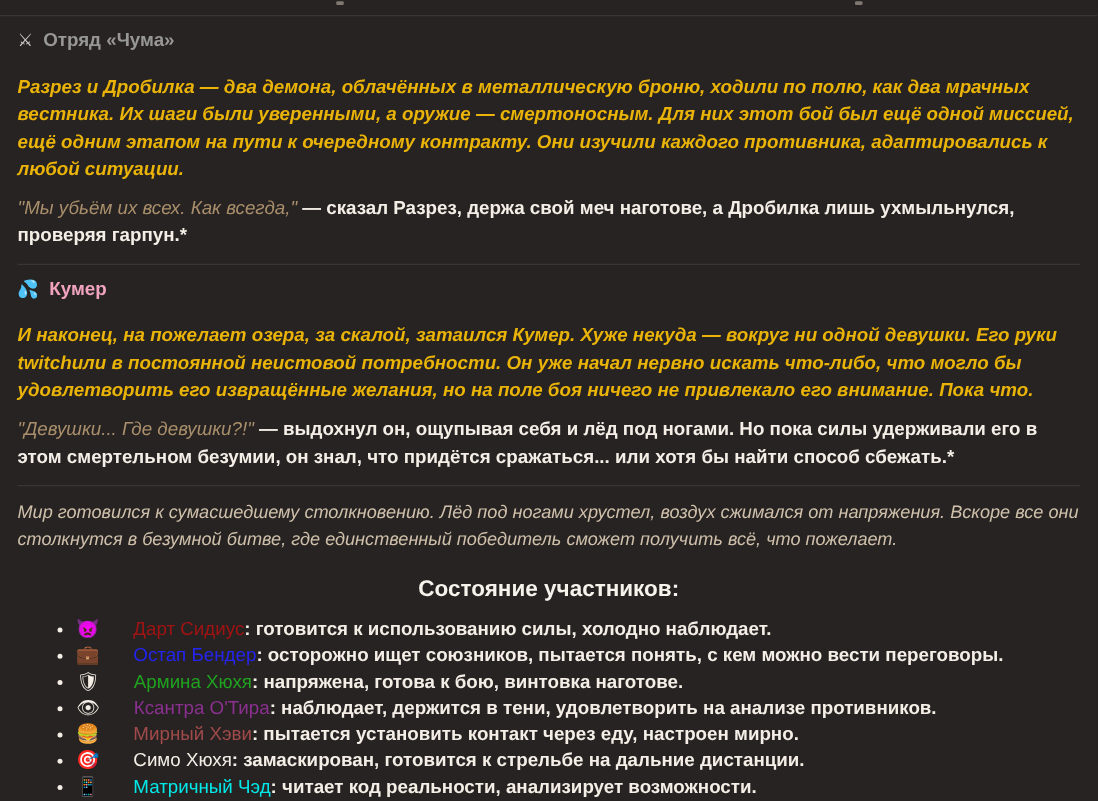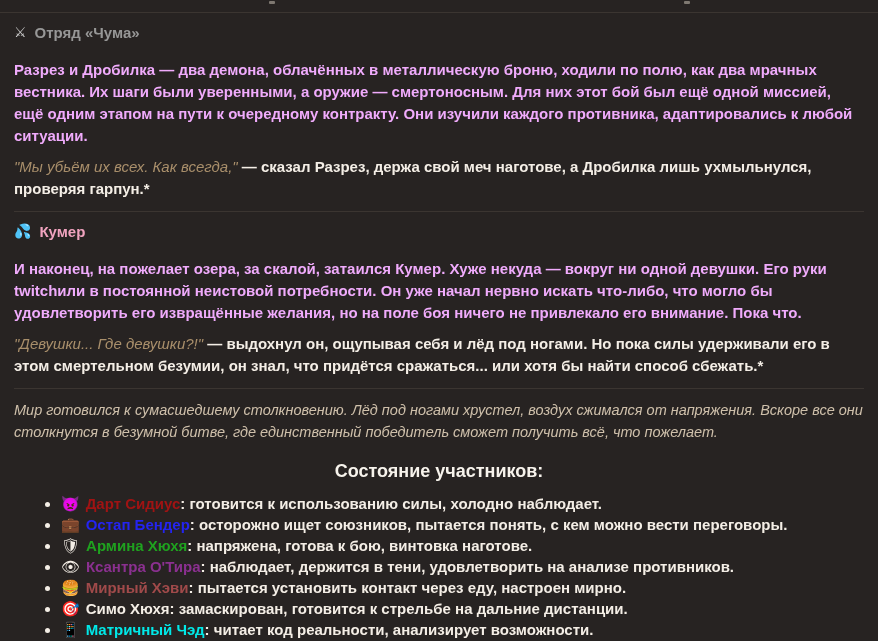--- a/index.html
+++ b/index.html
@@ -10,31 +10,31 @@
     color:#f4eee6;
   }
   .content{padding:0 14px;}
   .top-strip{position:relative;height:12px;}
   .speck{position:absolute;top:1px;width:6px;height:3px;background:#7e7871;border-radius:1px;}
   .speck.s1{left:269px;}
   .speck.s2{left:684px;}
   .divider{border:none;border-top:1px solid #3b3531;margin:0;}
   .msg-header{display:flex;align-items:center;gap:8px;font-size:15px;font-weight:bold;margin:9px 0 5px;}
   .msg-header .hicon{font-style:normal;font-size:14px;line-height:20px;}
-  .narrative{font-size:15px;line-height:22px;font-weight:bold;color:#f0abfc;margin:17px 0 9px;}
+  .narrative{font-size:15px;line-height:22px;font-style:italic;font-weight:bold;color:#eab308;margin:17px 0 9px;}
   .narrative .xbold{font-weight:900;}
   .quoteline{font-size:15px;line-height:22px;margin:0 0 11px;}
   .quote{font-style:italic;font-weight:normal;color:#a98f6b;}
   .speech{font-weight:bold;color:#f4eee6;}
   .epilogue{font-size:14.5px;line-height:22px;font-style:italic;font-weight:normal;color:#cfc0ab;margin:10px 0 15px;}
   .participants-heading{font-size:18px;line-height:22px;font-weight:bold;color:#f7f3ec;margin:17px 0 11px;text-align:center;}
   ul.participants{margin:0;padding-left:47px;list-style:disc;}
   ul.participants li{font-size:15px;line-height:21px;font-weight:bold;color:#f4eee6;}
   .picon{display:inline-block;margin-right:6px;font-style:normal;font-weight:normal;}
-  .pname{font-weight:bold;}
+  .pname{font-weight:normal;margin-left:21px;}
 </style>
 </head>
 <body>
 
 <div class="top-strip">
   <span class="speck s1"></span>
   <span class="speck s2"></span>
 </div>
 <hr class="divider">
 

